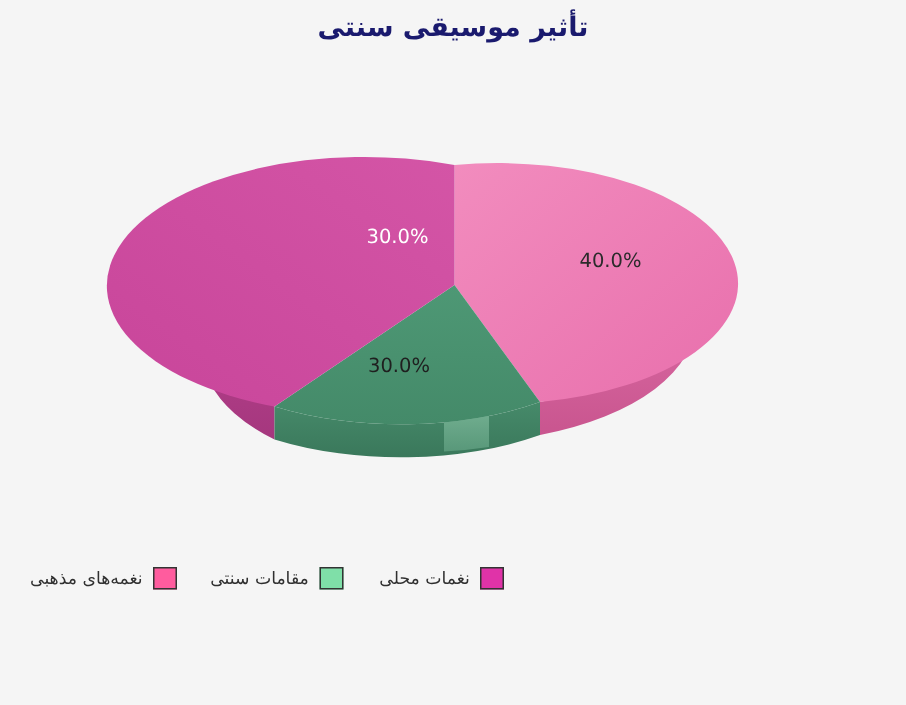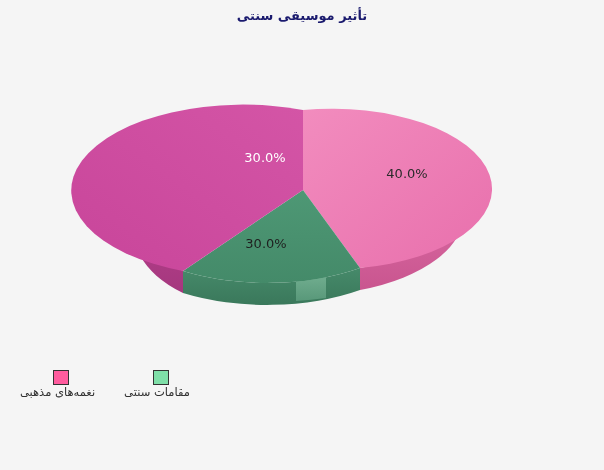--- a/index.html
+++ b/index.html
@@ -19,21 +19,21 @@
     inset: 0;
     width: 604px;
     height: 470px;
   }
   #chart-title {
     position: absolute;
     top: 8px;
     left: 0;
     width: 604px;
     text-align: center;
-    font-size: 13px;
+    font-size: 18px;
     font-weight: bold;
     color: #1a1a6e;
     direction: rtl;
     letter-spacing: 0px;
   }
   #pie-area {
     position: absolute;
     left: 0;
     top: 40px;
     width: 604px;
@@ -52,21 +52,21 @@
     top: 370px;
     width: 604px;
     height: 30px;
     display: flex;
     flex-direction: row;
     align-items: center;
     direction: ltr;
   }
   .legend-entry {
     display: flex;
-    flex-direction: column;
+    flex-direction: row;
     align-items: center;
     height: 30px;
     direction: rtl;
   }
   .legend-swatch {
     width: 16px;
     height: 15px;
     border: 1px solid #333333;
     box-sizing: border-box;
     flex: 0 0 auto;
@@ -151,15 +151,19 @@
 
   <div id="legend">
     <div class="legend-entry" id="legend-entry-0">
       <span class="legend-swatch" id="swatch-0" style="background: rgb(255, 92, 158);"></span>
       <span class="legend-label">نغمه‌های  مذهبی</span>
     </div>
     <div class="legend-entry" id="legend-entry-1">
       <span class="legend-swatch" id="swatch-1" style="background: rgb(127, 223, 168);"></span>
       <span class="legend-label">مقامات سنتی</span>
     </div>
+    <div class="legend-entry" id="legend-entry-2">
+      <span class="legend-swatch" id="swatch-2" style="background: rgb(224, 51, 168);"></span>
+      <span class="legend-label">نغمات محلی</span>
+    </div>
   </div>
 
 </div>
 
 </body></html>

